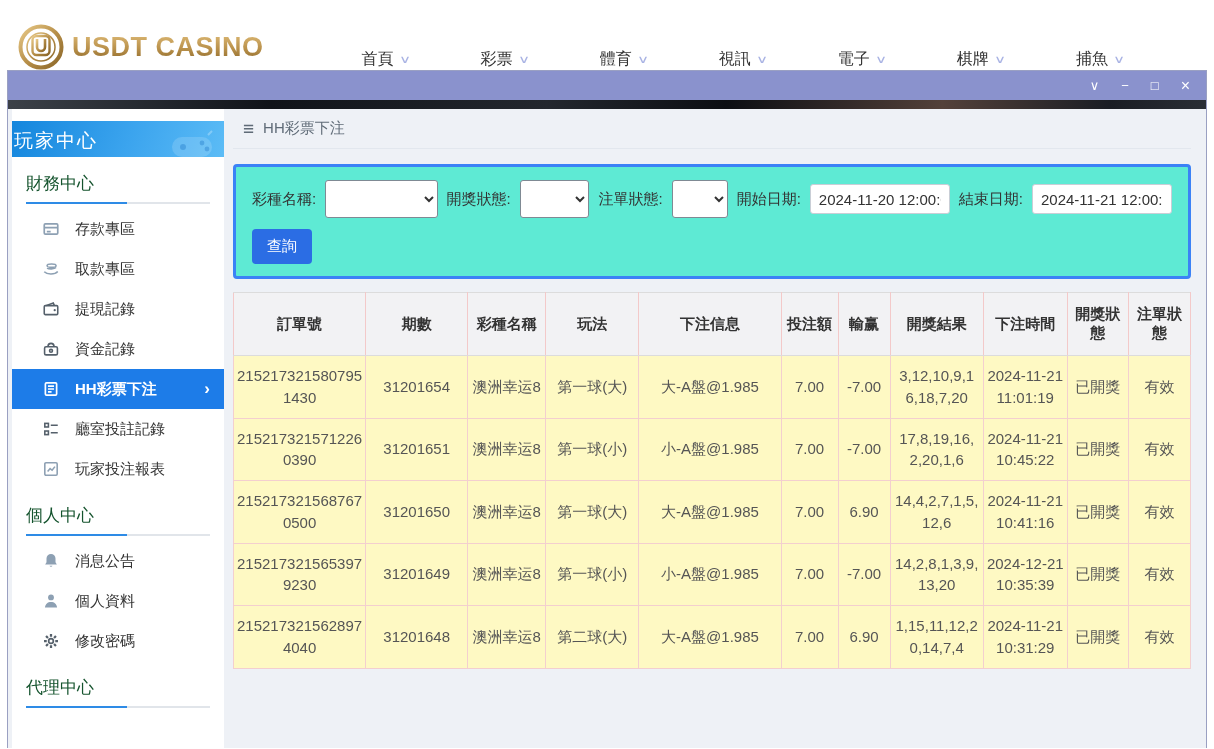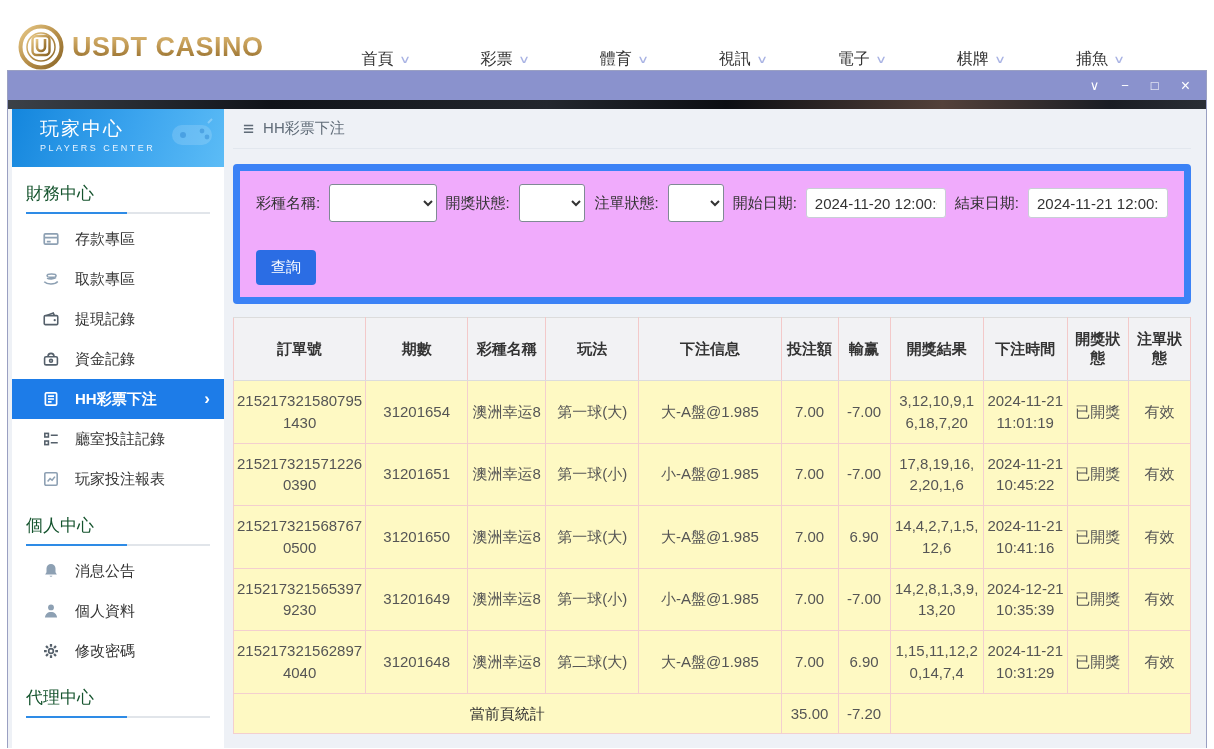--- a/index.html
+++ b/index.html
@@ -21,50 +21,50 @@
   .window { margin:0 7px; border:1px solid #9aa0c2; border-bottom:none; height:678px; display:flex; flex-direction:column; }
   .titlebar { height:29px; background:#8a92cd; display:flex; align-items:center;
     justify-content:flex-end; gap:22px; padding-right:16px; flex:none; }
   .win-ctl { color:#fff; font-size:13px; line-height:1; cursor:pointer; }
   .photo-strip { height:9px; flex:none;
     background:linear-gradient(90deg,#3c4148,#101319 22%,#23272e 45%,#0c0e13 60%,#53413a 78%,#1a1d24 92%,#2a2e35); }
   .window-body { flex:1; background:#eef1f6; display:flex; padding-left:4px; overflow:hidden; }
 
   
   .sidebar { width:212px; flex:none; background:#fff; display:flex; flex-direction:column; }
-  .sidebar-header { height:58px; flex:none; position:relative; overflow:hidden;
-    background:linear-gradient(110deg,#1486dd,#3ba4ee 55%,#5cbcf6); padding:7px 0 0 28px; }
+  .sidebar-header { height:36px; flex:none; position:relative; overflow:hidden;
+    background:linear-gradient(110deg,#1486dd,#3ba4ee 55%,#5cbcf6); padding:7px 0 0 2px;margin-top:12px; }
   .sidebar-title { color:#fff; font-size:19px; letter-spacing:2px; }
   .sidebar-sub { color:#e8f4ff; font-size:9px; letter-spacing:2.5px; margin-top:1px; }
   .sidebar-header svg { position:absolute; right:8px; top:8px; opacity:.55; }
   .section-title { font-size:17px; color:#14532d; padding:15px 14px 0 14px; }
   .section-rule { height:2px; margin:7px 14px 5px 14px;
     background:linear-gradient(90deg,#2e8be6 0 55%,#e1e5ea 55% 100%); }
   .side-item { height:40px; display:flex; align-items:center; gap:15px; padding-left:30px;
     font-size:15px; color:#333; cursor:pointer; position:relative; }
   .side-item .ic { width:18px; height:18px; color:#8da0b3; flex:none; display:flex; align-items:center; }
   .side-item.dark-ic .ic { color:#55606b; }
   .side-item.active { background:#1d7ce8; color:#fff; font-weight:bold; }
   .side-item.active .ic { color:#fff; }
   .side-chevron { position:absolute; right:14px; font-size:17px; font-weight:bold; }
 
   
   .main { flex:1; padding:0 15px 0 9px; overflow:hidden; }
   .breadcrumb { height:40px; display:flex; align-items:center; gap:9px; padding-left:10px;
     color:#5f6b77; font-size:15px; border-bottom:1px solid #e2e7ee; }
   .hamburger { font-size:19px; color:#5f6b77; cursor:pointer; }
 
-  .filter-card { margin-top:15px; background:#f0abfc; border:7px solid #3b82f6; border-radius:4px; padding:13px 16px 12px; }
+  .filter-card { margin-top:15px; background:#5eead4; border:3px solid #3b82f6; border-radius:4px; padding:13px 16px 12px; }
   .filter-row { display:flex; align-items:center; gap:9px; font-size:15px; color:#333; white-space:nowrap; }
   .filter-row select { height:30px; border:1px solid #7f8a94; border-radius:3px; background:#fff;
     font-size:15px; color:#333; padding:18px 2px; font-family:inherit; }
   .sel-lottery { width:116px; } .sel-draw { width:72px; } .sel-order { width:56px; }
   .filter-row input { height:30px; width:140px; border:1px solid #c9ced6; border-radius:3px;
     padding:0 8px; font-size:15px; color:#333; font-family:inherit; }
-  .search-btn { margin-top:28px; background:#2b6de4; border:none; border-radius:4px; color:#fff;
+  .search-btn { margin-top:11px; background:#2b6de4; border:none; border-radius:4px; color:#fff;
     font-size:15px; padding:8px 15px; cursor:pointer; font-family:inherit; }
 
   table { width:100%; margin-top:13px; border-collapse:collapse; table-layout:fixed;
     background:#fef9c3; border:1px solid #dcdcdc; }
   th { background:#f2f2f4; font-size:15px; font-weight:bold; color:#333; padding:12px 3px;
     border:1px solid #f3c9c9; border-top-color:#dcdcdc; border-bottom-color:#dcdcdc; }
   td { font-size:15px; color:#555; text-align:center; padding:9px 3px; line-height:1.45;
     border:1px solid #f3cfcf; word-break:break-all; }
   .sum-label { color:#333; }
 </style>
@@ -396,24 +396,18 @@
               <td>大-A盤@1.985</td>
               <td>7.00</td>
               <td>6.90</td>
               <td>1,15,11,12,20,14,7,4</td>
               <td>2024-11-21 10:31:29</td>
               <td>已開獎</td>
               <td>有效</td>
             </tr>
           </tbody>
         <tbody>
-          <tr>
-            <td colspan="5" class="sum-label">當前頁統計</td>
-            <td>35.00</td>
-            <td>-7.20</td>
-            <td colspan="4"></td>
-          </tr>
         </tbody>
       </table>
 
     </div>
   </div>
 </div>
 
 </body></html>

